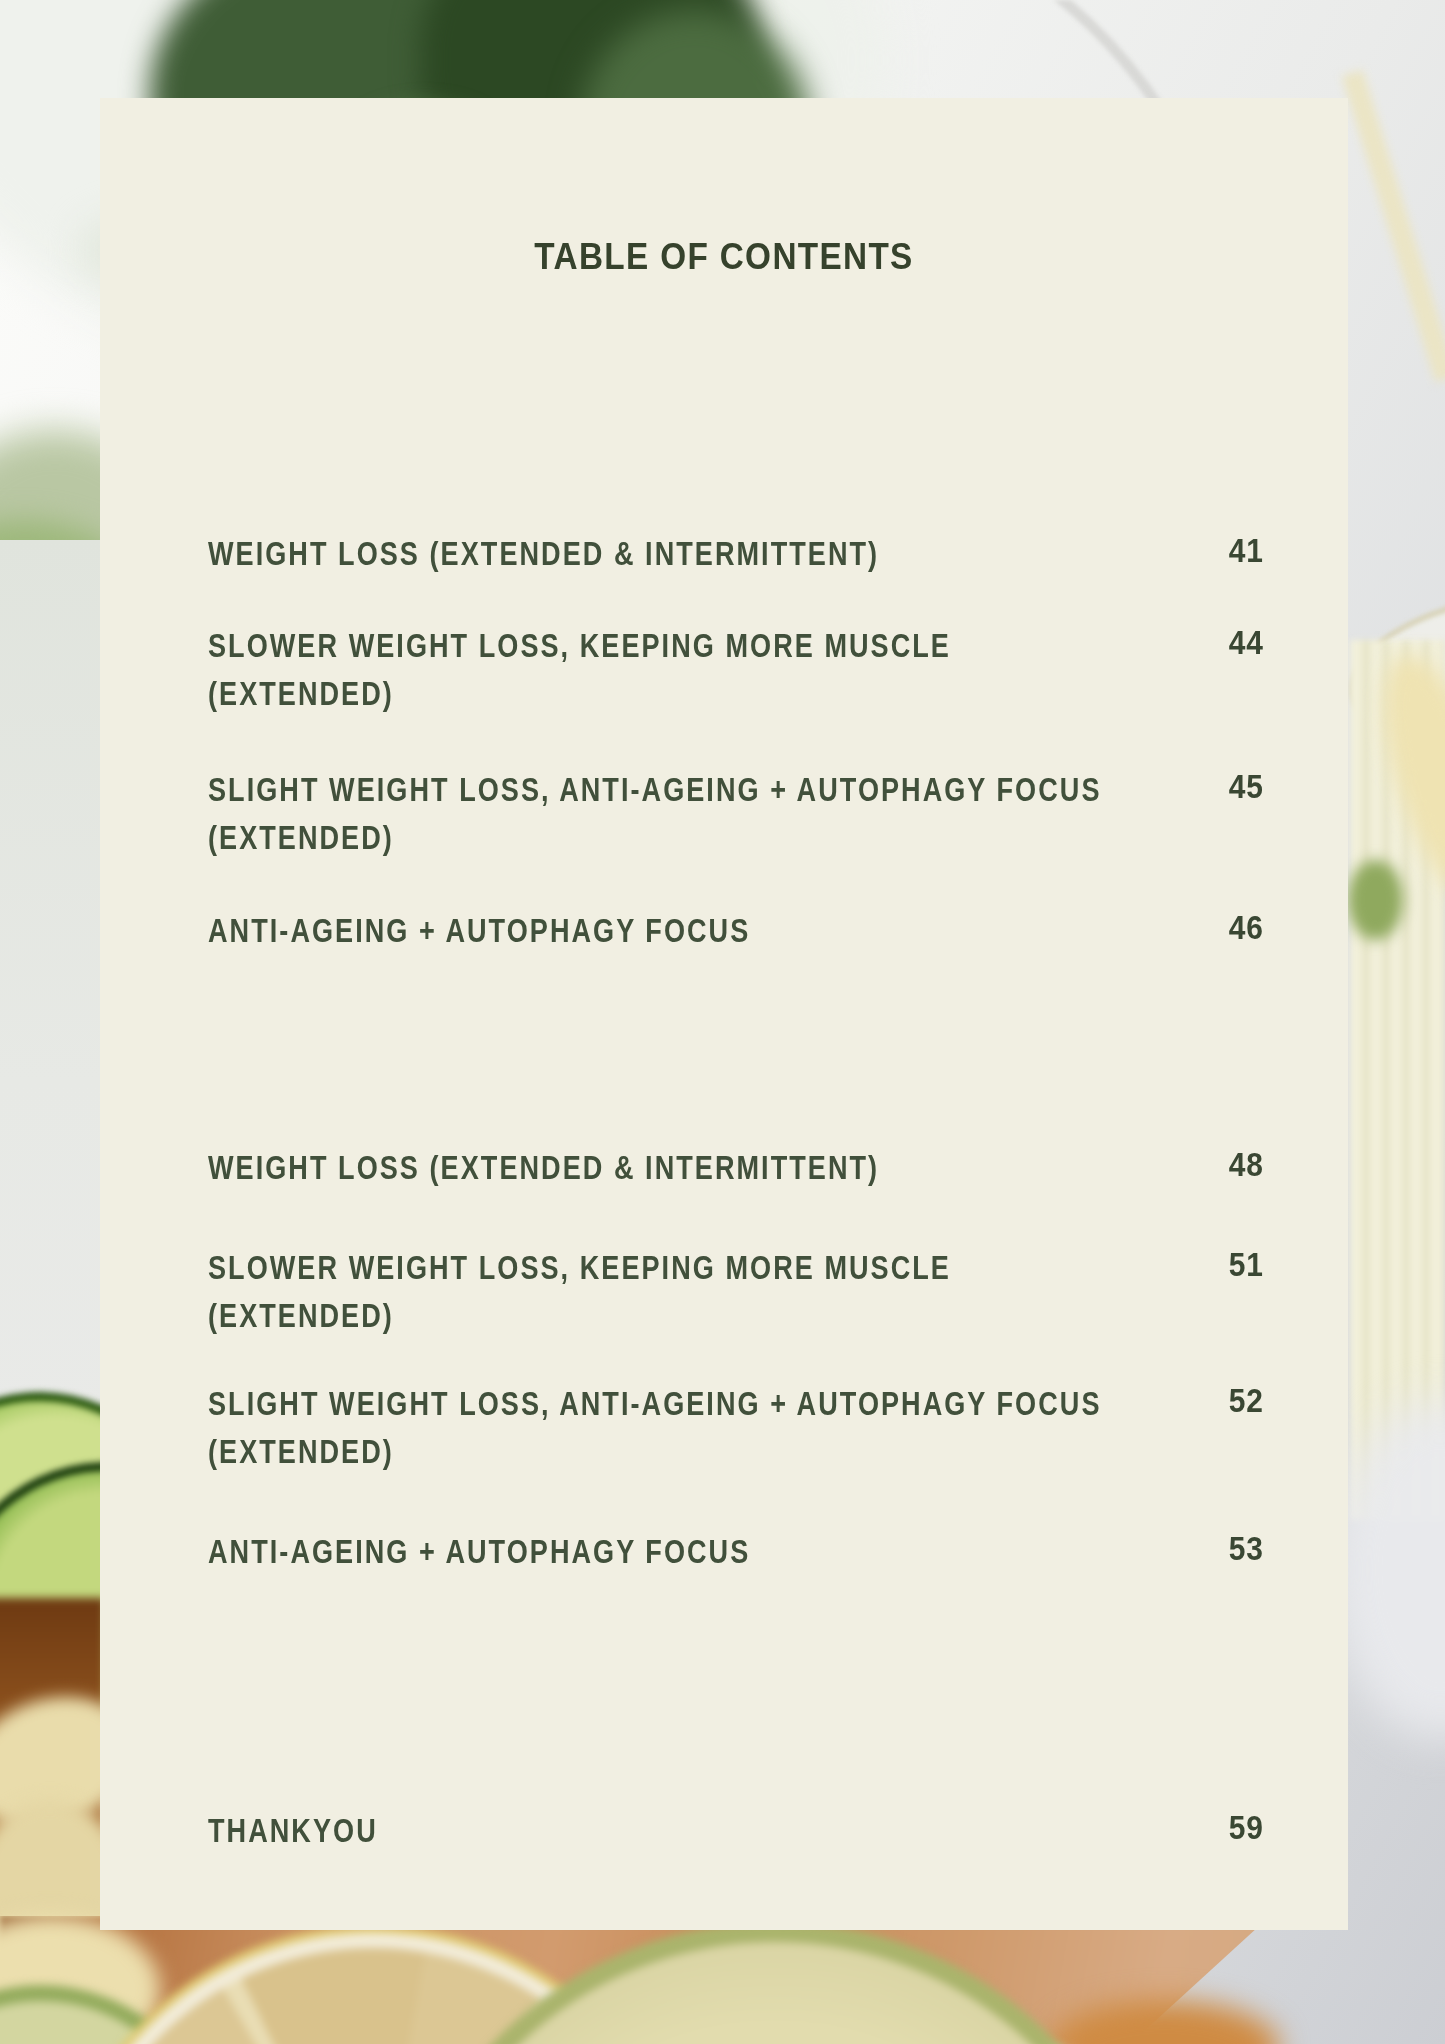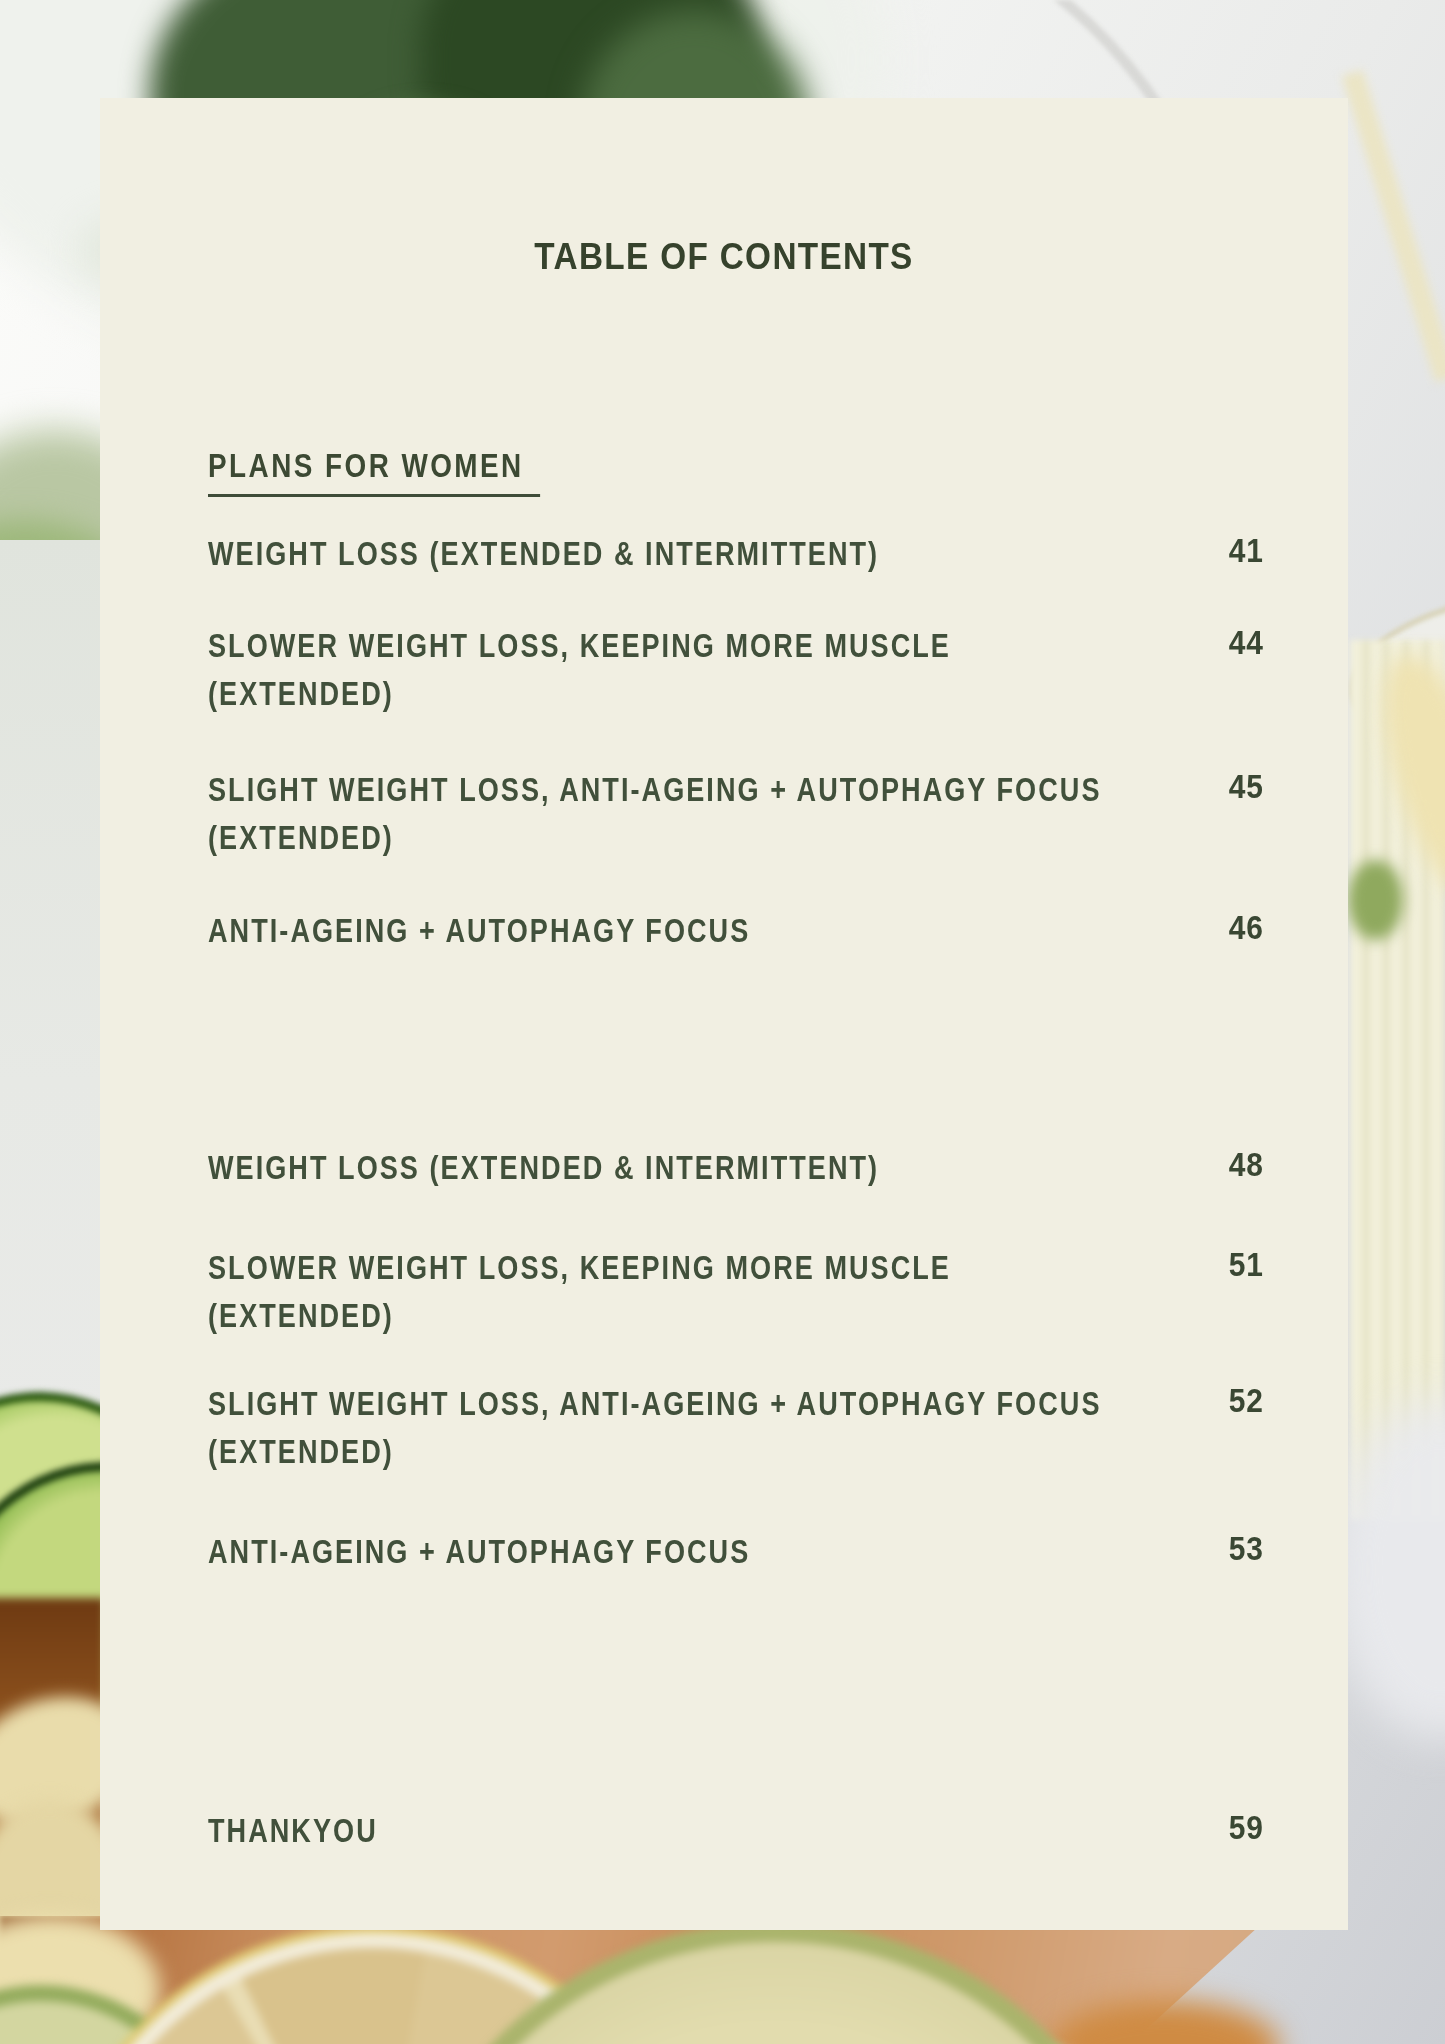--- a/index.html
+++ b/index.html
@@ -151,23 +151,20 @@
     <div class="lime-arc-left"></div>
     <div class="lemon-slice"></div>
     <div class="lime-slice-mid"></div>
   </div>
 
   <div class="card">
 
 
     <h1 class="toc-title">TABLE OF CONTENTS</h1>
 
-    <div class="row" style="top:347px">
-      <span class="heading-text">PLANS FOR WOMEN</span>
-    </div>
 
     <div class="row" style="top:432px">
       <span class="entry-title">WEIGHT LOSS (EXTENDED &amp; INTERMITTENT)</span>
       <span class="entry-page">41</span>
     </div>
 
     <div class="row" style="top:524px">
       <span class="entry-title"><span>SLOWER WEIGHT LOSS, KEEPING MORE MUSCLE</span><br><span>(EXTENDED)</span></span>
       <span class="entry-page">44</span>
     </div>

